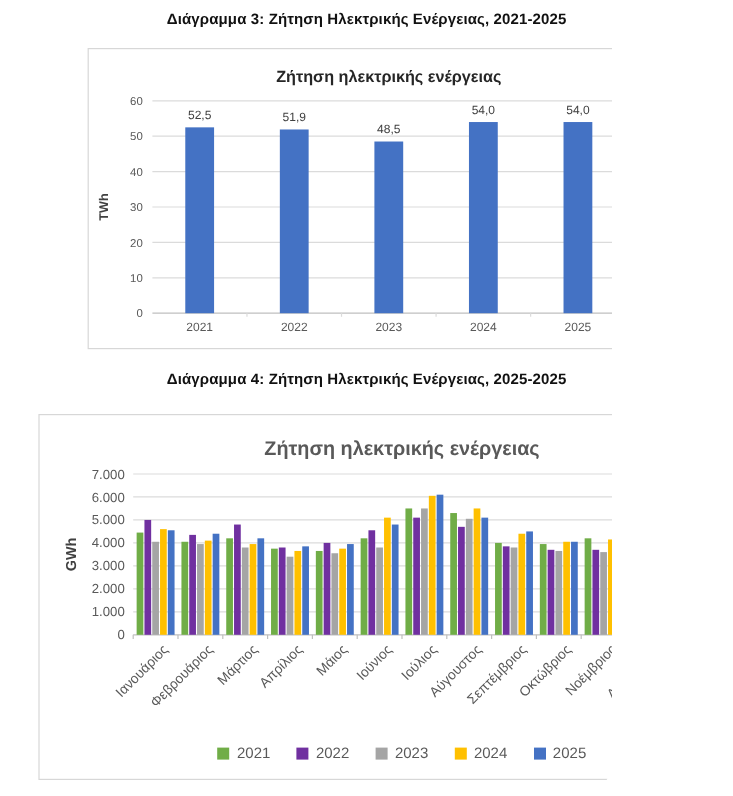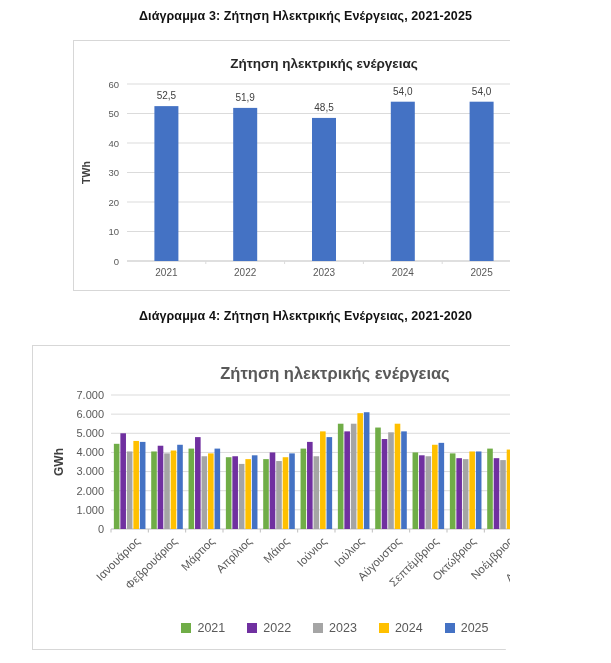--- a/index.html
+++ b/index.html
@@ -61,21 +61,21 @@
         <line x1="368.2" x2="368.2" y1="220" y2="223" stroke="#DBDBDB"></line>
         <rect x="395.59999999999997" y="60.69999999999999" width="24" height="159.3" fill="#4472C4"></rect>
         <text x="407.59999999999997" y="53.69999999999999" text-anchor="middle" font-size="10" fill="#404040">54,0</text>
         <text x="407.59999999999997" y="235" text-anchor="middle" font-size="10" fill="#595959">2025</text>
         <line x1="447" x2="447" y1="220" y2="223" stroke="#DBDBDB"></line>
         <text x="250" y="27" text-anchor="middle" font-size="13.5" font-weight="bold" fill="#262626">Ζήτηση ηλεκτρικής ενέργειας</text>
         <text transform="translate(16,131.5) rotate(-90)" text-anchor="middle" font-size="10.5" font-weight="bold" fill="#404040">TWh</text>
       </svg>
   </div>
 
-  <div id="heading-chart4" class="doc-heading">Διάγραμμα 4: Ζήτηση Ηλεκτρικής Ενέργειας, 2021-2020</div>
+  <div id="heading-chart4" class="doc-heading">Διάγραμμα 4: Ζήτηση Ηλεκτρικής Ενέργειας, 2025-2025</div>
 
   <div id="panel-chart4" class="panel">
     <svg id="chart4-svg" width="546" height="303" viewBox="0 0 546 303">
         <line x1="78" x2="526" y1="183" y2="183" stroke="#BFBFBF" stroke-width="1"></line>
         <text x="71" y="186.8" text-anchor="end" font-size="11" fill="#595959">0</text>
         <line x1="78" x2="526" y1="163.85714285714286" y2="163.85714285714286" stroke="#DBDBDB" stroke-width="1"></line>
         <text x="71" y="167.65714285714287" text-anchor="end" font-size="11" fill="#595959">1.000</text>
         <line x1="78" x2="526" y1="144.71428571428572" y2="144.71428571428572" stroke="#DBDBDB" stroke-width="1"></line>
         <text x="71" y="148.51428571428573" text-anchor="end" font-size="11" fill="#595959">2.000</text>
         <line x1="78" x2="526" y1="125.57142857142858" y2="125.57142857142858" stroke="#DBDBDB" stroke-width="1"></line>

